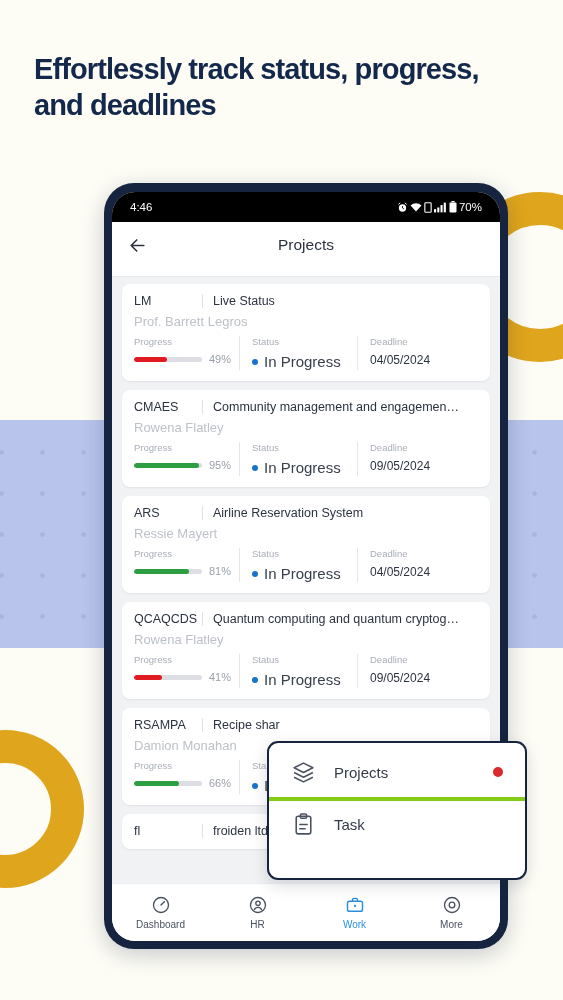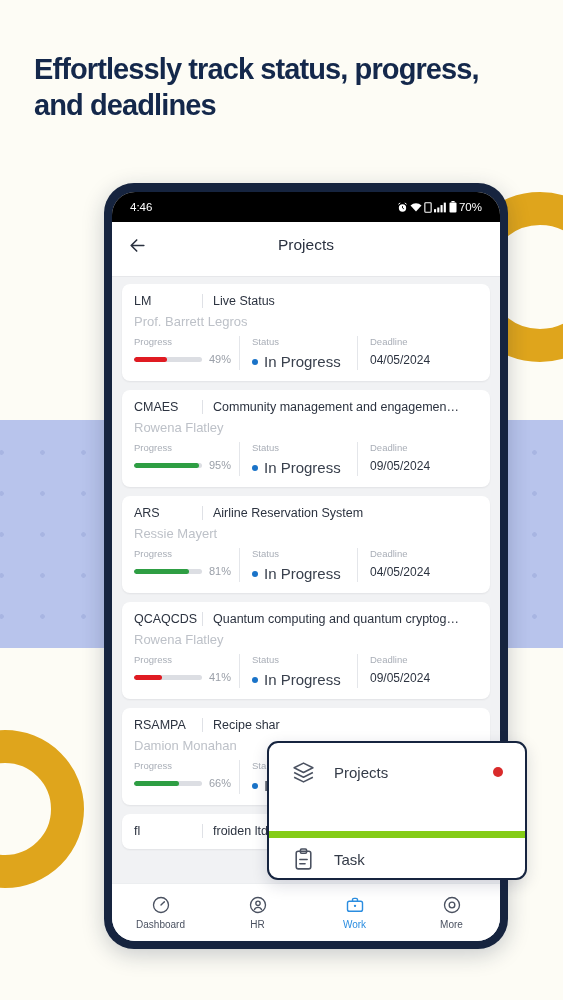--- a/index.html
+++ b/index.html
@@ -97,21 +97,21 @@
   .popup {
     position: absolute; left: 267px; top: 741px; width: 260px; height: 139px;
     background: #fff; border: 2.4px solid #16243f; border-radius: 11px;
     z-index: 30; padding: 4px 0;
     box-shadow: 0 5px 16px rgba(20,30,60,.15);
   }
   .popup-item {
     display: flex; align-items: center; height: 50px; padding: 0 22px; gap: 18px;
     position: relative;
   }
-  .popup-item + .popup-item { border-top: 7px solid #84cc16; margin-top: 34px; }
+  .popup-item + .popup-item { border-top: 4px solid #84cc16; }
   .popup-label { font-size: 15px; color: #343b48; flex: 1 1 auto; }
   .badge-dot { width: 10px; height: 10px; border-radius: 50%; }
 
   
   .bottomnav {
     flex: 0 0 auto; height: 58px; background: #fff; border-top: 1px solid #eceef0;
     display: flex; align-items: center;
   }
   .nav-item {
     flex: 1 1 0; display: flex; flex-direction: column; align-items: center; gap: 4px;

